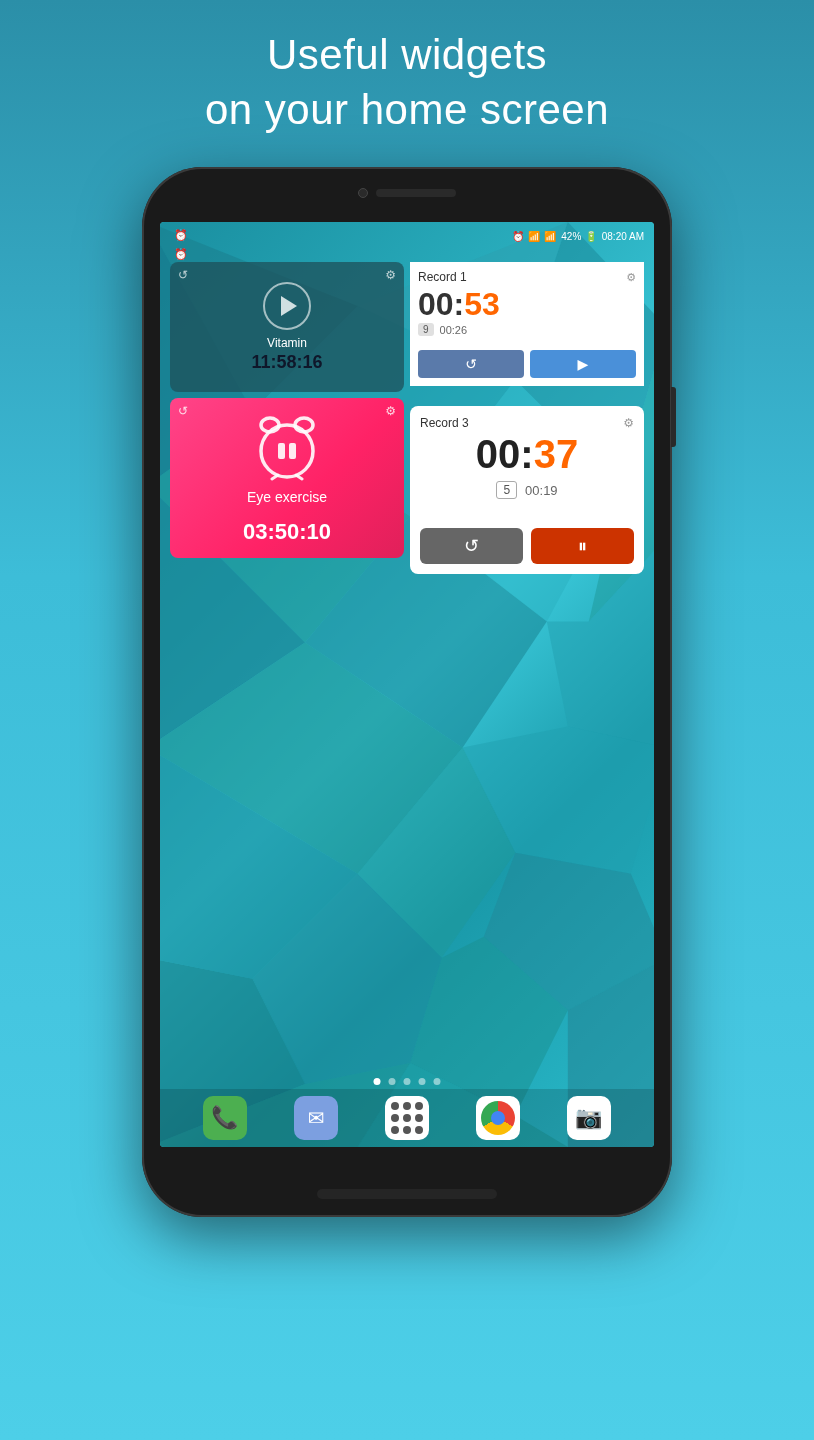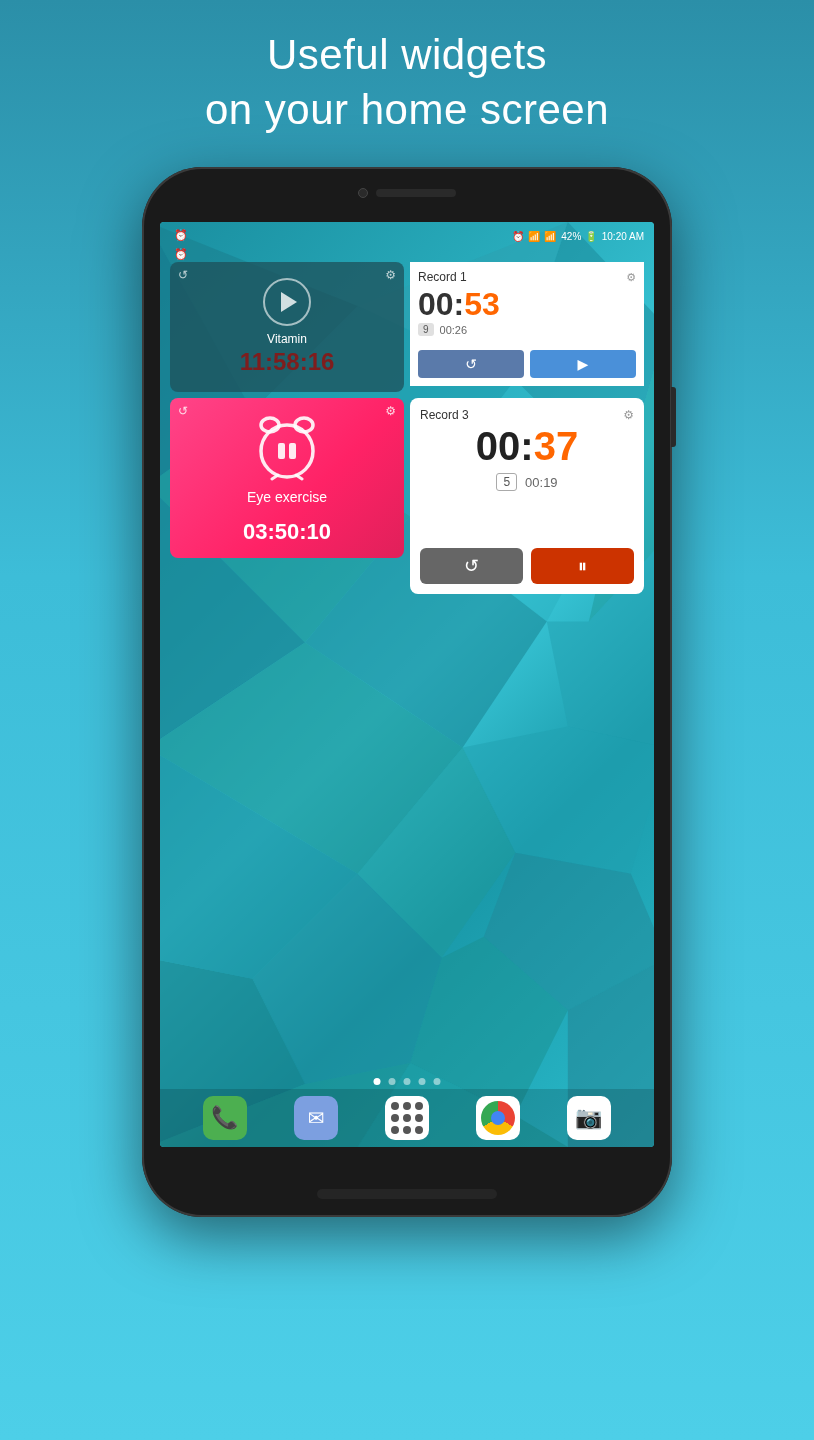--- a/index.html
+++ b/index.html
@@ -182,22 +182,22 @@
       border-bottom: 10px solid transparent;
       border-left: 16px solid rgba(255,255,255,0.8);
       margin-left: 3px;
     }
     .widget-vitamin-label {
       color: white;
       font-size: 12px;
       margin-bottom: 2px;
     }
     .widget-vitamin-time {
-      color: #7f1d1d;
-      font-size: 24px;
+      color: #0f172a;
+      font-size: 18px;
       font-weight: bold;
     }
 
     
     .widget-record1 {
       background: white;
       border-radius: 0;
       padding: 8px;
       display: flex;
       flex-direction: column;
@@ -305,22 +305,23 @@
       text-align: right;
     }
 
     
     .widget-record3 {
       background: white;
       border-radius: 8px;
       padding: 10px;
       display: flex;
       flex-direction: column;
-      height: 196px;
-      position: relative;
+      height: 168px;
+      position: relative;
+      margin-top: 8px;
     }
     .widget-record3-time {
       font-size: 40px;
       font-weight: bold;
       color: #222;
       text-align: center;
     }
     .widget-record3-time span.orange {
       color: #ff6600;
     }
@@ -535,21 +536,21 @@
           <span>SKT</span>
           <span>⏰</span>
           <span>⏰</span>
         </div>
         <div class="status-right">
           <span>⏰</span>
           <span>📶</span>
           <span>📶</span>
           <span>42%</span>
           <span>🔋</span>
-          <span>10:20 AM</span>
+          <span>08:20 AM</span>
         </div>
       </div>
 
       <div class="widgets-area">
 
         <div class="widget-vitamin">
           <span class="widget-refresh">↺</span>
           <span class="widget-gear">⚙</span>
           <div class="play-circle">
             <div class="play-triangle"></div>

